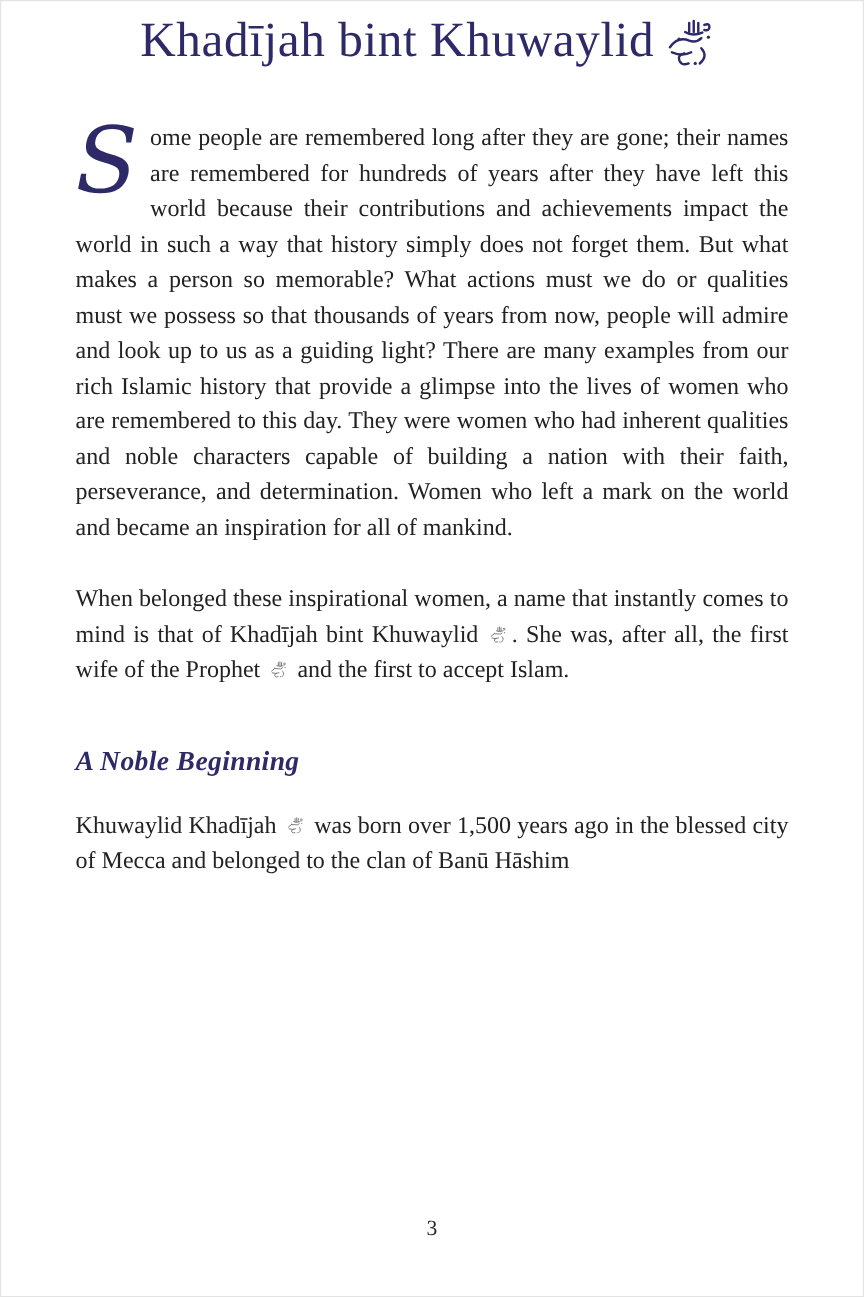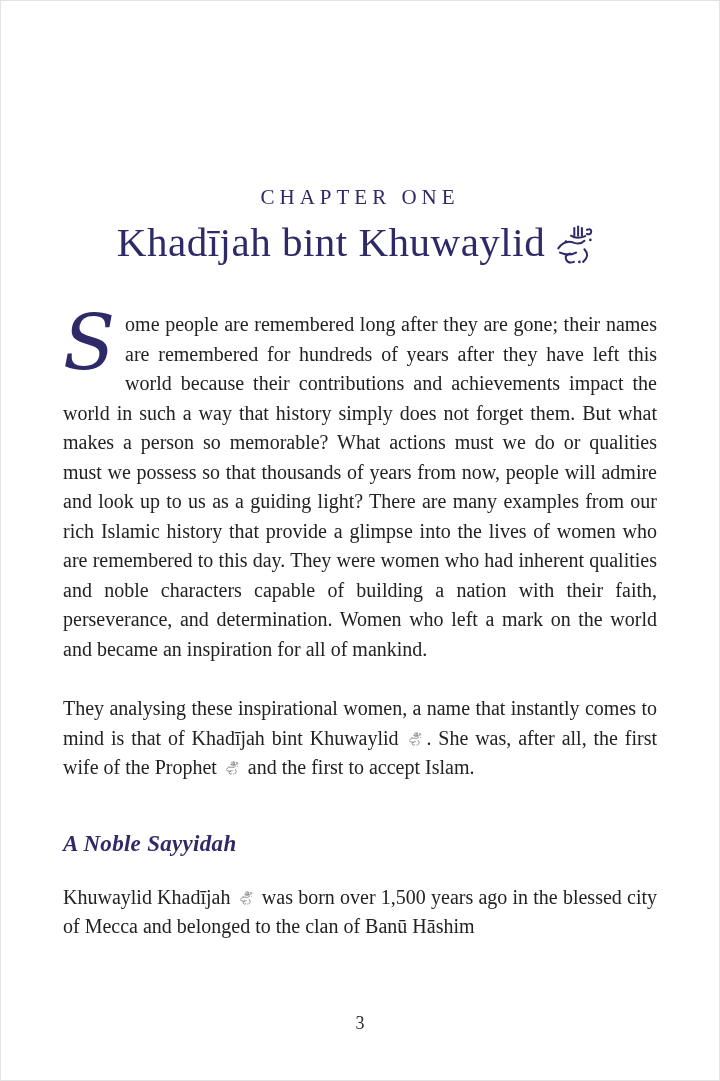--- a/index.html
+++ b/index.html
@@ -109,41 +109,40 @@
         <circle cx="49" cy="20" r="1.6"></circle>
         <circle cx="36" cy="46" r="1.6"></circle>
       </g>
     </symbol>
   </defs>
 </svg>
 
 <div class="page">
   <div class="content">
 
-    <div class="chapter-label">CHAPTER ONE</div>
 
     <div class="chapter-title">
       <span>Khadījah bint Khuwaylid</span><svg class="title-honorific">
           <use href="#honorific-calligraphy"></use>
         </svg>
     </div>
 
     <p class="body-para para-intro">
       <span class="drop-cap">S</span><span>ome people are remembered long after they are gone; their names are remembered for hundreds of years after they have left this world because their contributions and achievements impact the world in such a way that history simply does not forget them. But what makes a person so memorable? What actions must we do or qualities must we possess so that thousands of years from now, people will admire and look up to us as a guiding light? There are many examples from our rich Islamic history that provide a glimpse into the lives of women who are remembered to this day. They were women who had inherent qualities and noble characters capable of building a nation with their faith, perseverance, and determination. Women who left a mark on the world and became an inspiration for all of mankind.</span>
     </p>
 
     <p class="body-para para-khadijah">
-      <span>They analysing these inspirational women, a name that instantly comes to mind is that of Khadījah bint Khuwaylid </span><svg class="inline-honorific">
+      <span>When belonged these inspirational women, a name that instantly comes to mind is that of Khadījah bint Khuwaylid </span><svg class="inline-honorific">
           <use href="#honorific-calligraphy"></use>
         </svg><span>. She was, after all, the first wife of the Prophet </span><svg class="inline-honorific">
           <use href="#honorific-calligraphy"></use>
         </svg><span> and the first to accept Islam.</span>
     </p>
 
-    <div class="section-heading">A Noble Sayyidah</div>
+    <div class="section-heading">A Noble Beginning</div>
 
     <p class="body-para para-birth">
       <span>Khuwaylid Khadījah </span><svg class="inline-honorific">
           <use href="#honorific-calligraphy"></use>
         </svg><span> was born over 1,500 years ago in the blessed city of Mecca and belonged to the clan of Banū Hāshim</span>
     </p>
 
   </div>
 
   <div class="page-number">3</div>

